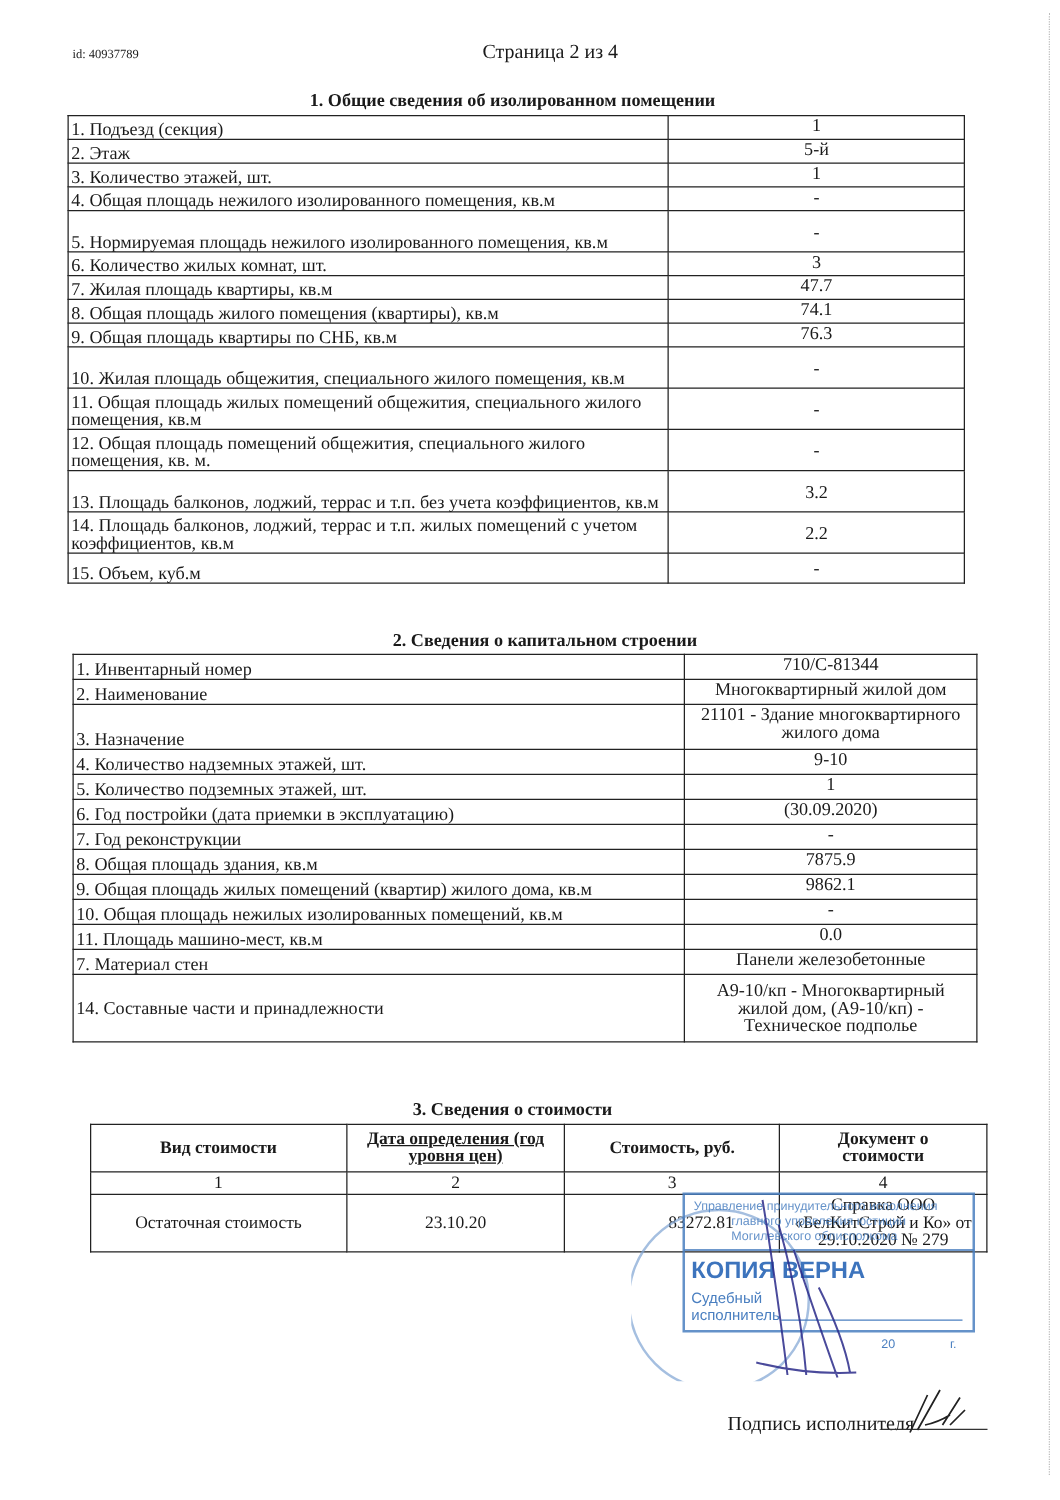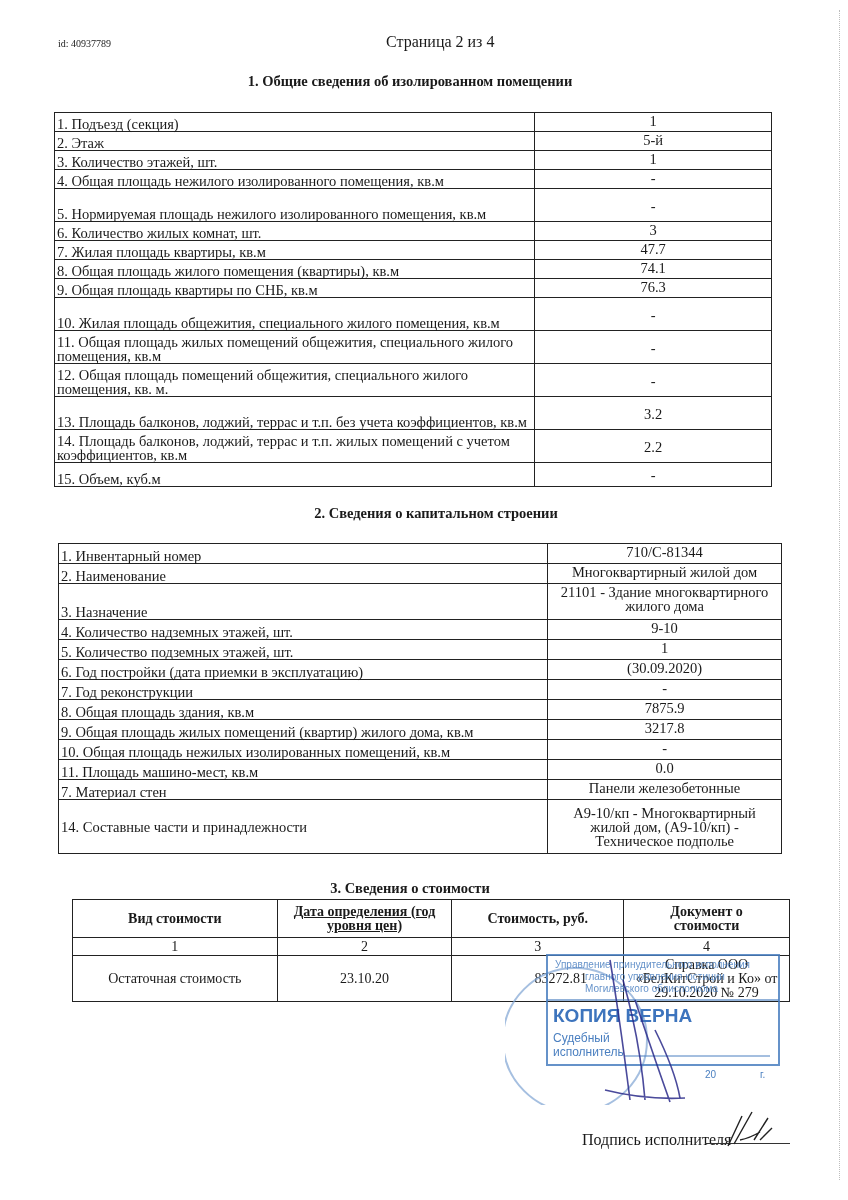--- a/index.html
+++ b/index.html
@@ -1,21 +1,21 @@
 <!DOCTYPE html>
 <html><head>
 <meta charset="utf-8">
 <style>
   html, body { margin:0; padding:0; background:#ffffff; }
   body { width:848px; height:1200px; position:relative; overflow:hidden; font-family:"Liberation Serif", serif; color:#1a1a1a; }
   .hdr-id { position:absolute; left:58px; top:38px; font-size:10px; }
   .hdr-page { position:absolute; left:386px; top:33px; font-size:16px; }
   .edge { position:absolute; right:8px; top:10px; width:1px; height:1170px; border-right:1px dotted #bdbdbd; }
   .sec-title { position:absolute; font-weight:bold; font-size:14.5px; text-align:center; }
-  table.t { position:absolute; border-collapse:collapse; font-size:14.5px; line-height:14px;margin-top:20px; }
+  table.t { position:absolute; border-collapse:collapse; font-size:14.5px; line-height:14px; }
   table.t td { border:1px solid #222; padding:0 2px; vertical-align:bottom; }
   table.t td.v { text-align:center; vertical-align:top; padding-top:1px; }
   table.t td.mid { vertical-align:middle; }
   table.c { position:absolute; border-collapse:collapse; font-size:14px; line-height:14px; }
   table.c td { border:1px solid #222; text-align:center; vertical-align:middle; }
   table.c .th { font-weight:bold; }
   .stamp { position:absolute; left:505px; top:950px; width:280px; height:155px; pointer-events:none; }
   .sign-label { position:absolute; left:582px; top:1131px; font-size:16px; }
   .sign-line { position:absolute; left:705px; top:1143px; width:85px; border-bottom:1px solid #333; }
   .sign-scribble { position:absolute; left:720px; top:1110px; width:70px; height:40px; }
@@ -131,21 +131,21 @@
   <tr style="height:20px">
         <td>7. Год реконструкции</td>
         <td class="v">-</td>
       </tr>
   <tr style="height:20px">
         <td>8. Общая площадь здания, кв.м</td>
         <td class="v">7875.9</td>
       </tr>
   <tr style="height:20px">
         <td>9. Общая площадь жилых помещений (квартир) жилого дома, кв.м</td>
-        <td class="v">3217.8</td>
+        <td class="v">9862.1</td>
       </tr>
   <tr style="height:20px">
         <td>10. Общая площадь нежилых изолированных помещений, кв.м</td>
         <td class="v">-</td>
       </tr>
   <tr style="height:20px">
         <td>11. Площадь машино-мест, кв.м</td>
         <td class="v">0.0</td>
       </tr>
   <tr style="height:20px">

